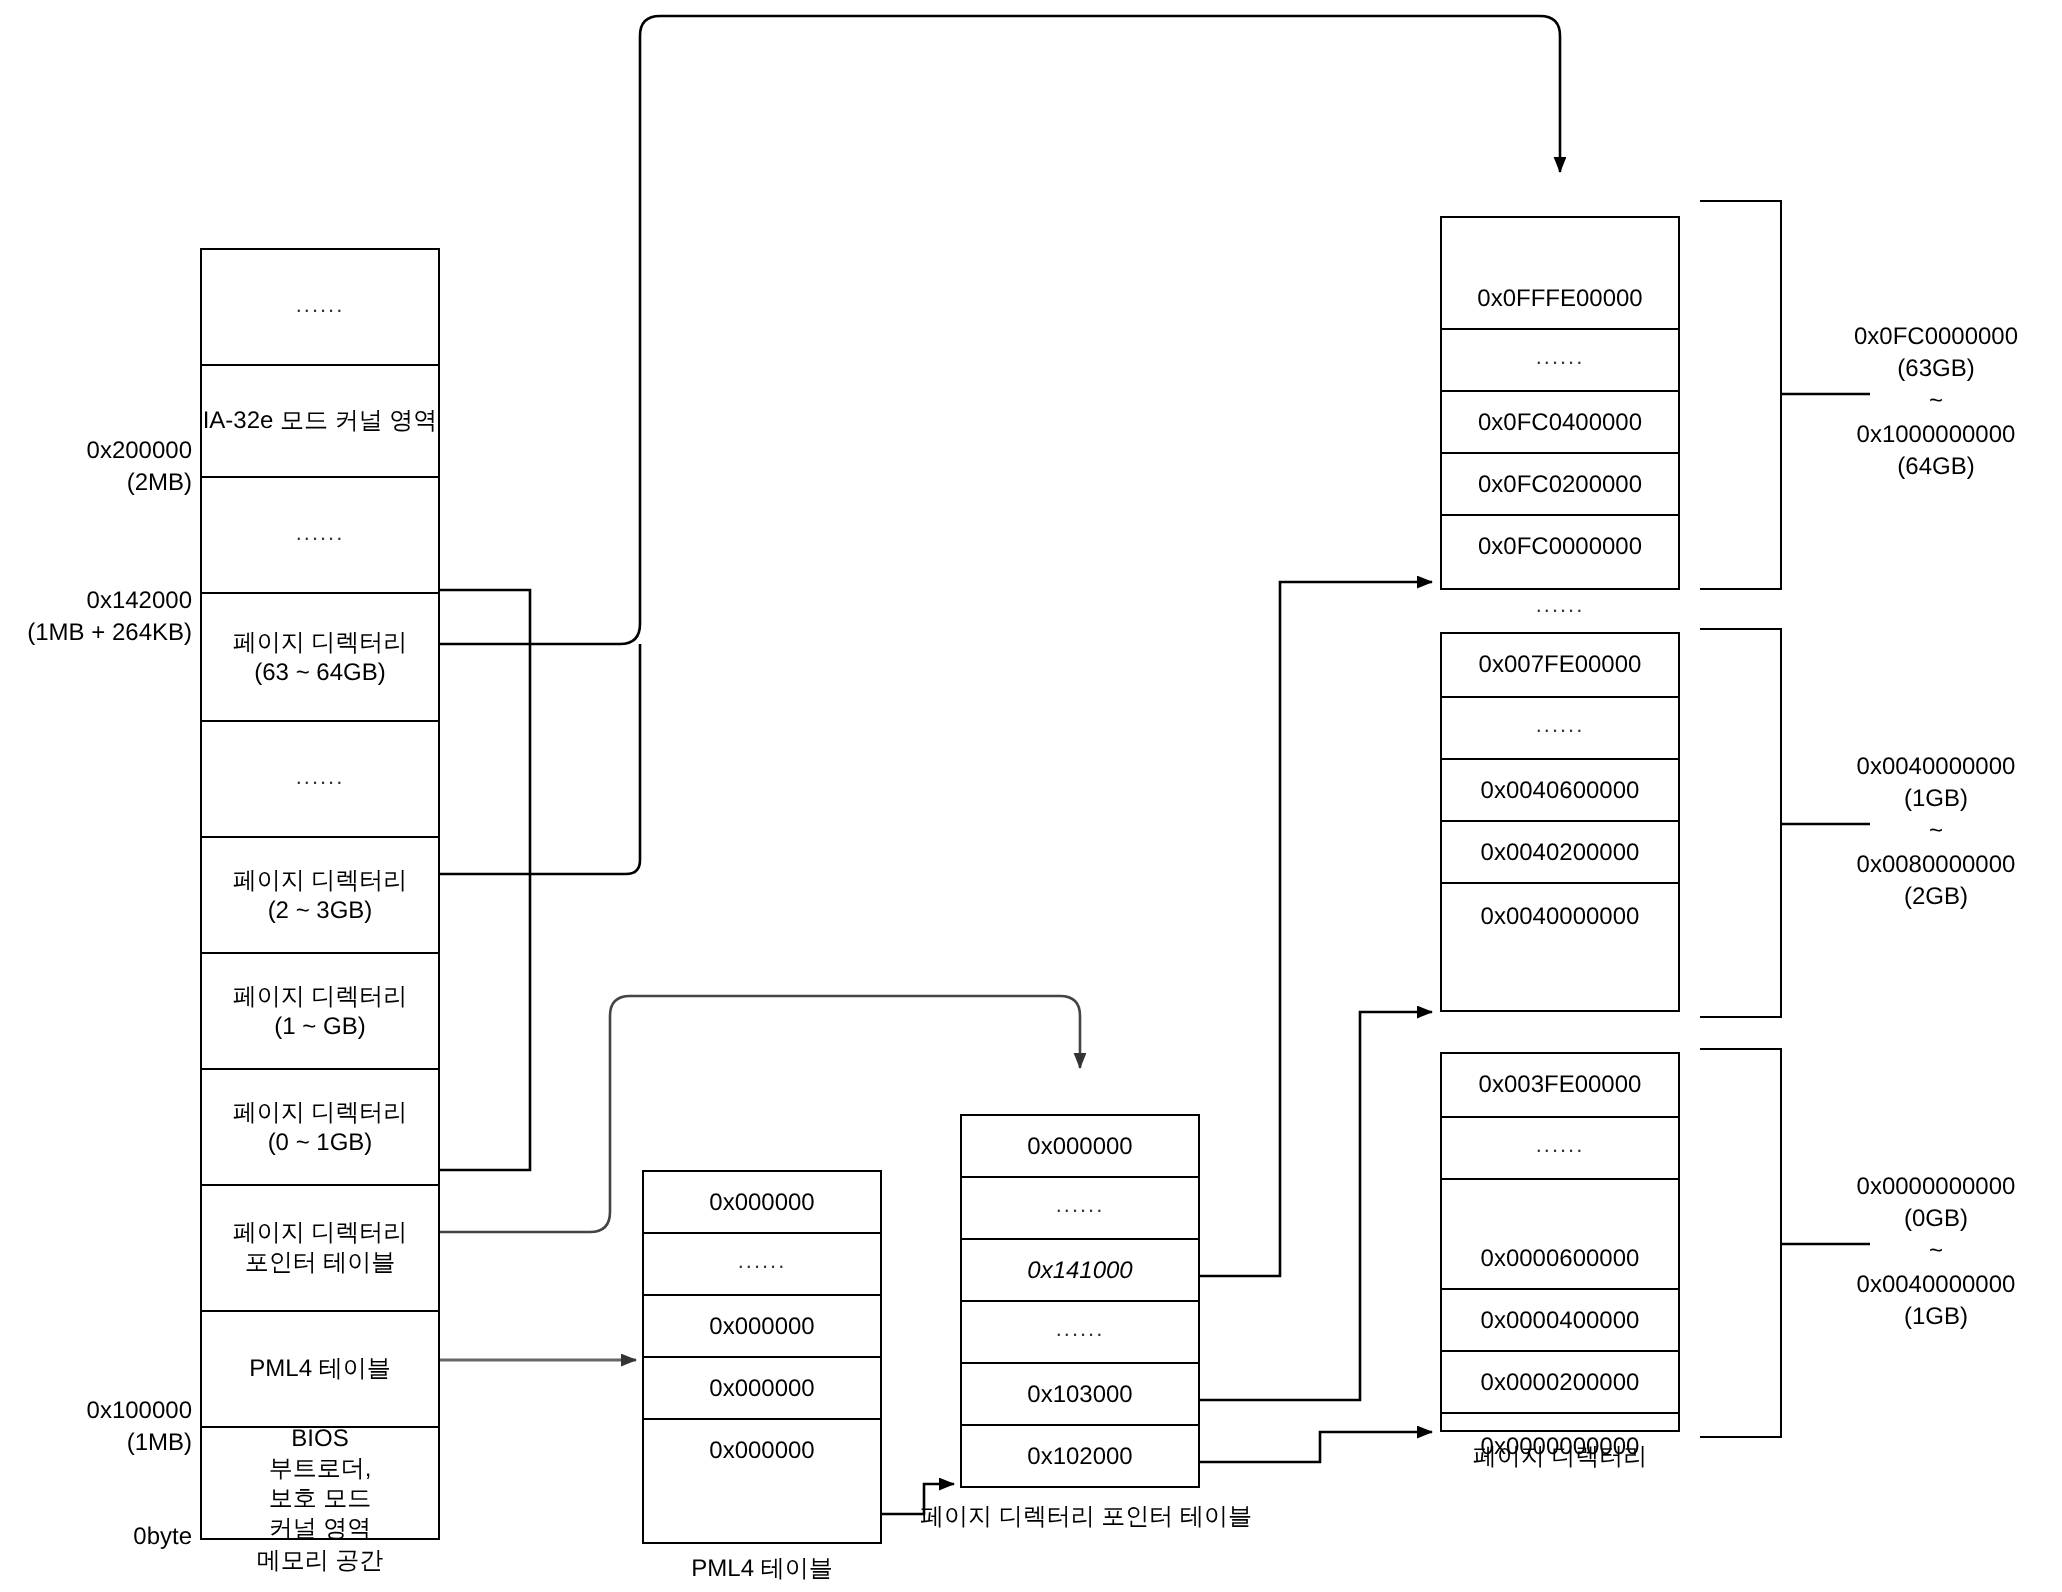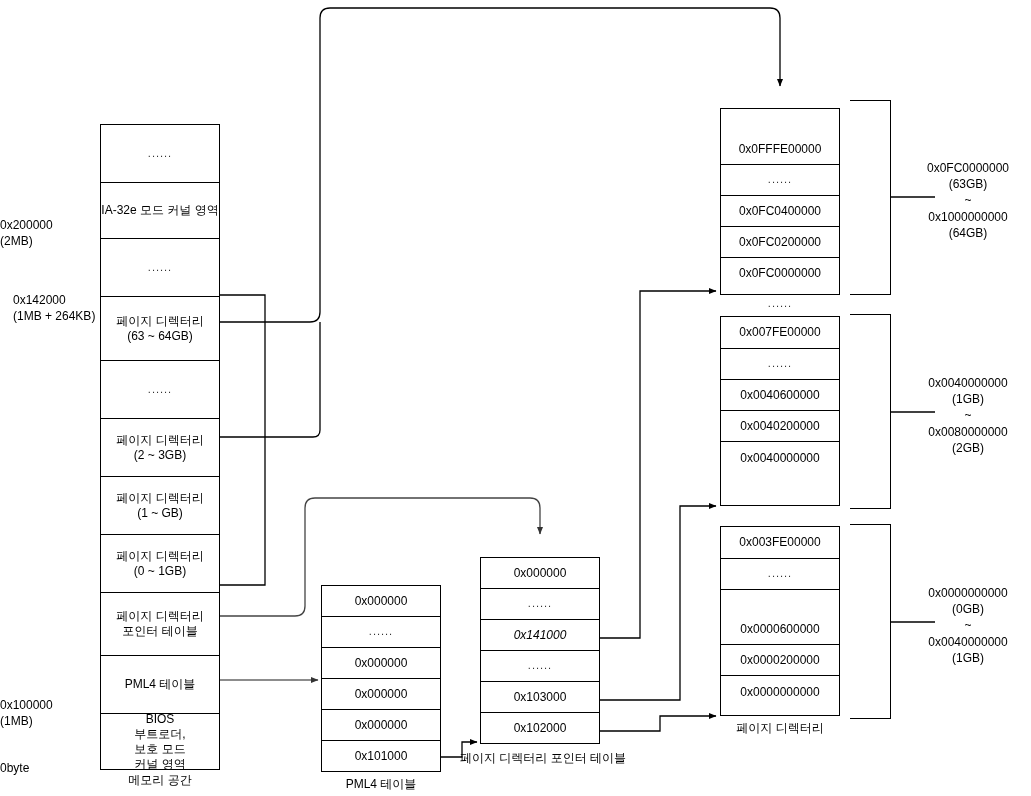--- a/index.html
+++ b/index.html
@@ -23,21 +23,21 @@
   .cell.dots{font-size:11px;letter-spacing:1px;color:#333;}
 
   
   .caption{
     position:absolute;text-align:center;font-size:12px;
     white-space:nowrap;
   }
 
   
   .addr{
-    position:absolute;font-size:12px;
+    position:absolute;text-align:right;font-size:12px;
     line-height:1.3;white-space:pre-line;
   }
 
   
   .range{
     position:absolute;text-align:center;font-size:12px;
     line-height:1.35;white-space:pre-line;
   }
 
   
@@ -102,33 +102,32 @@
       <div class="cell" style="height: 55px;">BIOS
 부트로더,
 보호 모드
 커널 영역</div>
     </div>
 
   <div class="caption" style="left:100px;top:772px;width:120px;">메모리 공간</div>
 
   <div class="addr" style="left:0px;top:218px;width:96px;">0x200000
 (2MB)</div>
-  <div class="addr" style="left:0px;top:293px;width:96px;padding-left:13px;">0x142000
+  <div class="addr" style="left:0px;top:293px;width:96px;">0x142000
 (1MB + 264KB)</div>
   <div class="addr" style="left:0px;top:698px;width:96px;">0x100000
 (1MB)</div>
   <div class="addr" style="left:0px;top:761px;width:96px;">0byte</div>
 
   <div class="col" id="pml4col" style="left:321px;top:585px;width:120px;height:187px;">
       <div class="cell" style="height: 31px;">0x000000</div>
       <div class="cell dots" style="height: 31px;">......</div>
       <div class="cell" style="height: 31px;">0x000000</div>
       <div class="cell" style="height: 31px;">0x000000</div>
       <div class="cell" style="height: 31px;">0x000000</div>
-      <div class="cell" style="height: 30px;">0x101000</div>
     </div>
   <div class="caption" style="left:321px;top:776px;width:120px;">PML4 테이블</div>
 
   <div class="col" id="pdptcol" style="left:480px;top:557px;width:120px;height:187px;">
       <div class="cell" style="height: 31px;">0x000000</div>
       <div class="cell dots" style="height: 31px;">......</div>
       <div class="cell" style="height: 31px; font-style: italic;">0x141000</div>
       <div class="cell dots" style="height: 31px;">......</div>
       <div class="cell" style="height: 31px;">0x103000</div>
       <div class="cell" style="height: 30px;">0x102000</div>
@@ -162,20 +161,21 @@
   <div class="range" style="left:905px;top:375px;width:126px;">0x0040000000
 (1GB)
 ~
 0x0080000000
 (2GB)</div>
 
   <div class="col" id="pdbotcol" style="left:720px;top:526px;width:120px;height:190px;">
       <div class="cell" style="height: 32px;">0x003FE00000</div>
       <div class="cell dots" style="height: 31px;">......</div>
       <div class="cell" style="height: 31px; margin-top: 24px;">0x0000600000</div>
+      <div class="cell" style="height: 31px;">0x0000400000</div>
       <div class="cell" style="height: 31px;">0x0000200000</div>
       <div class="cell" style="height: 32px;">0x0000000000</div>
     </div>
   <div class="bracket" style="left:850px;top:524px;width:41px;height:195px;border-left:none;"></div>
   <div class="range" style="left:905px;top:585px;width:126px;">0x0000000000
 (0GB)
 ~
 0x0040000000
 (1GB)</div>
   <div class="caption" style="left:720px;top:720px;width:120px;">페이지 디렉터리</div>

